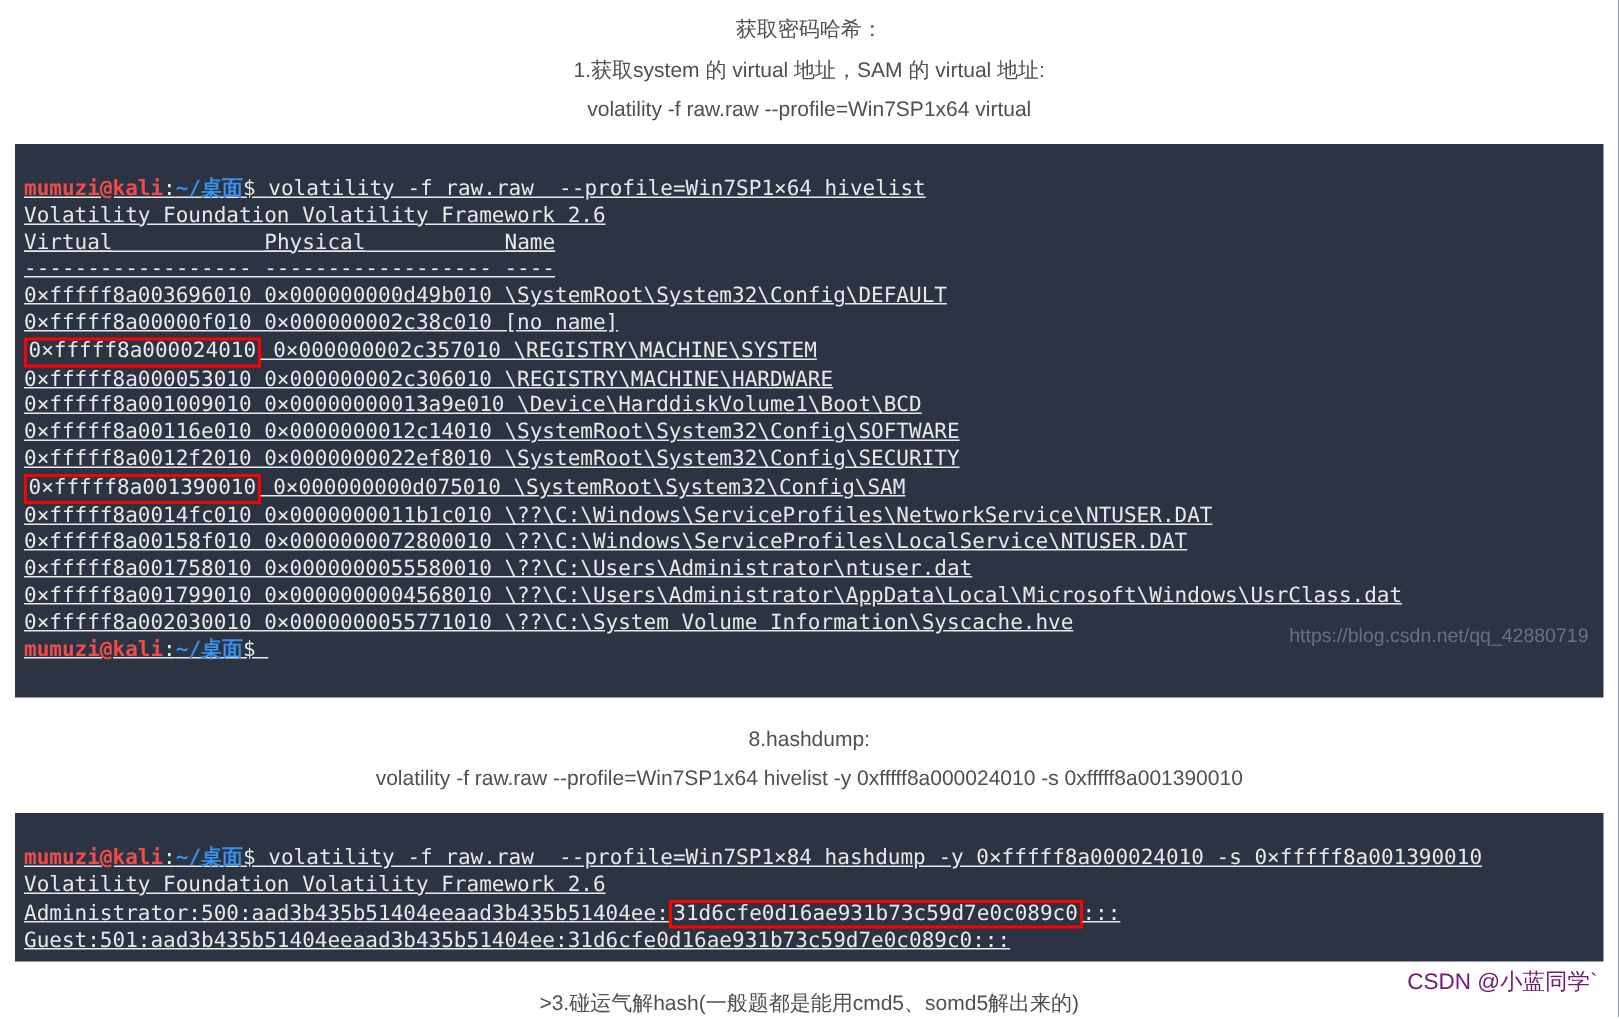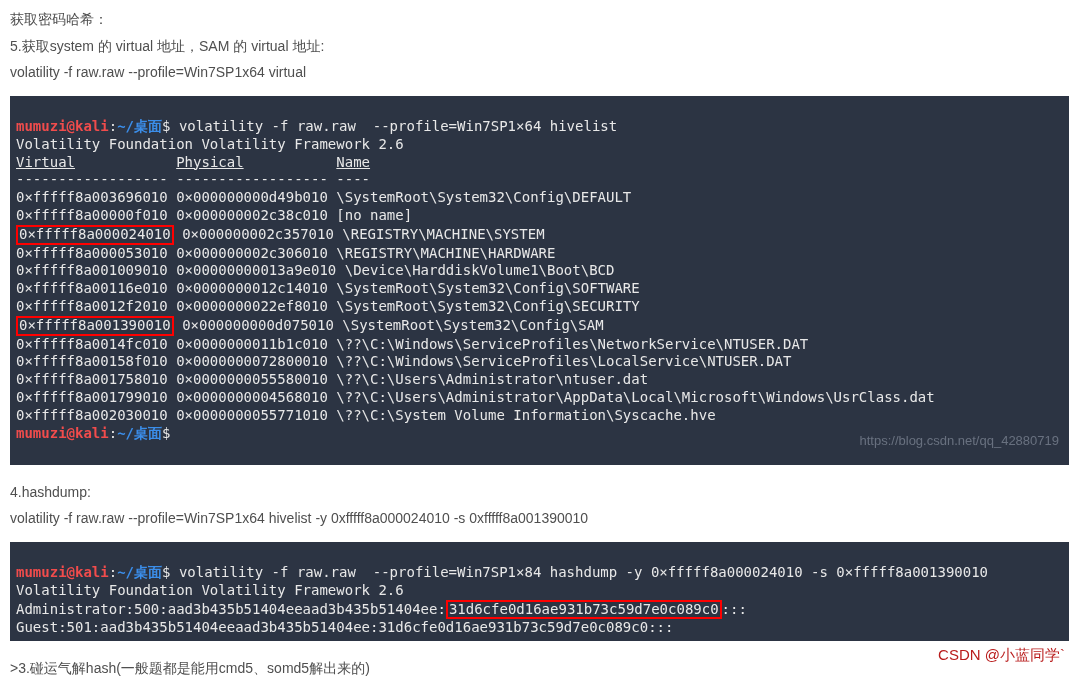--- a/index.html
+++ b/index.html
@@ -7,66 +7,68 @@
     font-family: -apple-system, "Segoe UI", "Microsoft YaHei", Arial, sans-serif;
     font-size: 14px;
     color: #4f4f4f;
     background: #ffffff;
     padding: 6px 10px;
     line-height: 1.9;
     width: 1079px;
   }
   .article-text {
     color: #4f4f4f;
+    text-align: center;
   }
   .terminal {
     background: #2c3443;
     color: #e8e8e8;
     font-family: "Consolas", "DejaVu Sans Mono", monospace;
     font-size: 14px;
     line-height: 1.28;
     white-space: pre;
     padding: 4px 6px 4px 6px;
     margin: 10px 0 14px 0;
     overflow: hidden;
     position: relative;
+    text-decoration: underline;
   }
   .t-red   { color: #f14c4c; font-weight: bold; }
   .t-blue  { color: #3b8eea; font-weight: bold; }
   .t-white { color: #e8e8e8; }
   .hdr     { text-decoration: underline; }
   .red-box {
     border: 2px solid #ff0000;
     padding: 0 1px;
     display: inline-block;
     line-height: 1.1;
   }
   .watermark-1 {
     position: absolute;
     right: 10px;
-    bottom: 15px;
+    bottom: 32px;
     color: #78808f;
     font-family: Arial, sans-serif;
     font-size: 13px;
     opacity: 0.8;
   }
   .watermark-2 {
     position: fixed;
     right: 14px;
     bottom: 10px;
-    color: #b91c1c;
+    color: #701a75;
     font-family: "Microsoft YaHei", Arial, sans-serif;
     font-size: 15px;
   }
 </style>
 </head>
 <body>
 
 <div class="article-text">获取密码哈希：</div>
-<div class="article-text">5.获取system 的 virtual 地址，SAM 的 virtual 地址:</div>
+<div class="article-text">1.获取system 的 virtual 地址，SAM 的 virtual 地址:</div>
 <div class="article-text">volatility -f raw.raw --profile=Win7SP1x64 virtual</div>
 
 <div class="terminal">
 <span class="t-red">mumuzi@kali</span><span class="t-white">:</span><span class="t-blue">~/桌面</span><span class="t-white">$ </span><span class="t-white">volatility -f raw.raw  --profile=Win7SP1×64 hivelist</span>
 <span class="t-white">Volatility Foundation Volatility Framework 2.6</span>
 <span class="t-white hdr">Virtual</span><span class="t-white">            </span><span class="t-white hdr">Physical</span><span class="t-white">           </span><span class="t-white hdr">Name</span>
 <span class="t-white">------------------ ------------------ ----</span>
 <span class="t-white">0×fffff8a003696010 0×000000000d49b010 \SystemRoot\System32\Config\DEFAULT</span>
 <span class="t-white">0×fffff8a00000f010 0×000000002c38c010 [no name]</span>
 <span class="red-box"><span class="t-white">0×fffff8a000024010</span></span><span class="t-white"> 0×000000002c357010 \REGISTRY\MACHINE\SYSTEM</span>
@@ -77,21 +79,21 @@
 <span class="red-box"><span class="t-white">0×fffff8a001390010</span></span><span class="t-white"> 0×000000000d075010 \SystemRoot\System32\Config\SAM</span>
 <span class="t-white">0×fffff8a0014fc010 0×0000000011b1c010 \??\C:\Windows\ServiceProfiles\NetworkService\NTUSER.DAT</span>
 <span class="t-white">0×fffff8a00158f010 0×0000000072800010 \??\C:\Windows\ServiceProfiles\LocalService\NTUSER.DAT</span>
 <span class="t-white">0×fffff8a001758010 0×0000000055580010 \??\C:\Users\Administrator\ntuser.dat</span>
 <span class="t-white">0×fffff8a001799010 0×0000000004568010 \??\C:\Users\Administrator\AppData\Local\Microsoft\Windows\UsrClass.dat</span>
 <span class="t-white">0×fffff8a002030010 0×0000000055771010 \??\C:\System Volume Information\Syscache.hve</span>
 <span class="t-red">mumuzi@kali</span><span class="t-white">:</span><span class="t-blue">~/桌面</span><span class="t-white">$ </span>
 <span class="watermark-1">https://blog.csdn.net/qq_42880719</span>
 </div>
 
-<div class="article-text">4.hashdump:</div>
+<div class="article-text">8.hashdump:</div>
 <div class="article-text">volatility -f raw.raw --profile=Win7SP1x64 hivelist -y 0xfffff8a000024010 -s 0xfffff8a001390010</div>
 
 <div class="terminal">
 <span class="t-red">mumuzi@kali</span><span class="t-white">:</span><span class="t-blue">~/桌面</span><span class="t-white">$ </span><span class="t-white">volatility -f raw.raw  --profile=Win7SP1×84 hashdump -y 0×fffff8a000024010 -s 0×fffff8a001390010</span>
 <span class="t-white">Volatility Foundation Volatility Framework 2.6</span>
 <span class="t-white">Administrator:500:aad3b435b51404eeaad3b435b51404ee:</span><span class="red-box"><span class="t-white">31d6cfe0d16ae931b73c59d7e0c089c0</span></span><span class="t-white">:::</span>
 <span class="t-white">Guest:501:aad3b435b51404eeaad3b435b51404ee:31d6cfe0d16ae931b73c59d7e0c089c0:::</span>
 </div>
 
 <div class="article-text">&gt;3.碰运气解hash(一般题都是能用cmd5、somd5解出来的)</div>

